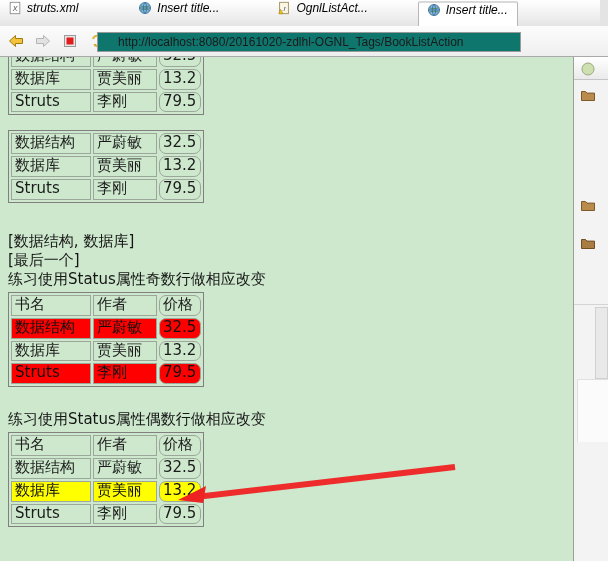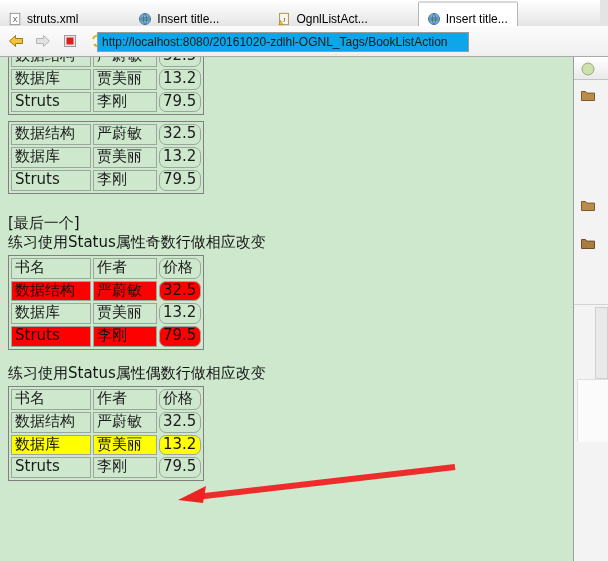--- a/index.html
+++ b/index.html
@@ -13,67 +13,68 @@
   }
 
   
   #tabbar{
     position:absolute;left:0;top:0;width:608px;height:26px;
     background:linear-gradient(#ffffff,#f1f1f1 55%,#e4e4e4);
     border-bottom:1px solid #b6b6b6;
     display:flex;align-items:flex-end;
   }
   .tab{
-    height:25px;display:flex;align-items:flex-end;gap:5px;
+    height:25px;display:flex;align-items:flex-start;gap:5px;
     padding:0 9px 0 8px;
     font-size:12px;color:#000;
     white-space:nowrap;
     border-right:1px solid transparent;
     box-sizing:border-box;
+    font-style:italic;
   }
   .tab.active{
     background:#ffffff;
     border:1px solid #b6b6b6;border-bottom:1px solid #ffffff;
     border-top:2px solid #d9d9d9;
     border-radius:2px 2px 0 0;
     height:26px;
     margin-bottom:-1px;
   }
   .tab-icon{width:14px;height:14px;flex:0 0 14px;display:block;}
 
   
   #navbar{
     position:absolute;left:0;top:26px;width:608px;height:30px;
     background:linear-gradient(#fcfcfc,#efefef);
     border-bottom:1px solid #a9a9a9;
     display:flex;align-items:center;
   }
   .navbtn{width:22px;height:22px;margin-left:5px;display:flex;align-items:center;justify-content:center;}
   #urlbox{
-    position:absolute;left:97px;top:32px;width:372px;height:20px;
-    background:#0ea5e9;border:1px solid #9a9a9a;
+    position:absolute;left:97px;top:32px;width:424px;height:20px;
+    background:#0f766e;border:1px solid #9a9a9a;
     display:flex;align-items:center;
-    padding:0 4px;box-sizing:border-box;
+    padding:0 20px;box-sizing:border-box;
     font-family:"Liberation Sans",sans-serif;font-size:12px;color:#1a1a1a;
     white-space:nowrap;overflow:hidden;
   }
 
   
   #viewport{
     position:absolute;left:0;top:57px;width:573px;height:504px;
     background:#cde8cd;
     overflow:hidden;
   }
   #page{position:absolute;left:0;top:-14px;width:573px;}
 
   
   table.bk{
     border-collapse:separate;border-spacing:2px;
     border:1px solid #808080;
-    margin:0 0 0 8px;
+    margin:0 0 9px 8px;
     background:#cde8cd;
     font-family:"DejaVu Sans","Liberation Sans",sans-serif;
     font-size:15px;color:#1b1b1b;
     line-height:1.05;
   }
   table.bk td{
     border:1px solid #9aa79a;
     padding:1px 3px 2px 3px;
     vertical-align:middle;
     white-space:nowrap;
@@ -235,20 +236,21 @@
       <tr>
         <td class="c-title">Struts</td>
         <td class="c-author">李刚</td>
         <td class="c-price">79.5</td>
       </tr>
     </tbody>
       </table>
 
     <div class="gap-lg"></div>
 
+    <div class="ptext">[数据结构, 数据库]</div>
     <div class="ptext">[最后一个]</div>
 
     <div class="ptext">练习使用Status属性奇数行做相应改变</div>
     <div style="height:3px"></div>
     <table class="bk">
       <tbody>
           <tr>
         <td class="c-title">书名</td>
         <td class="c-author">作者</td>
         <td class="c-price">价格</td>

